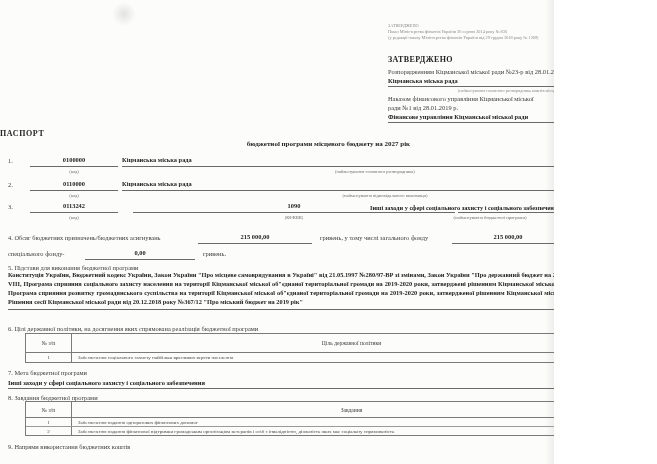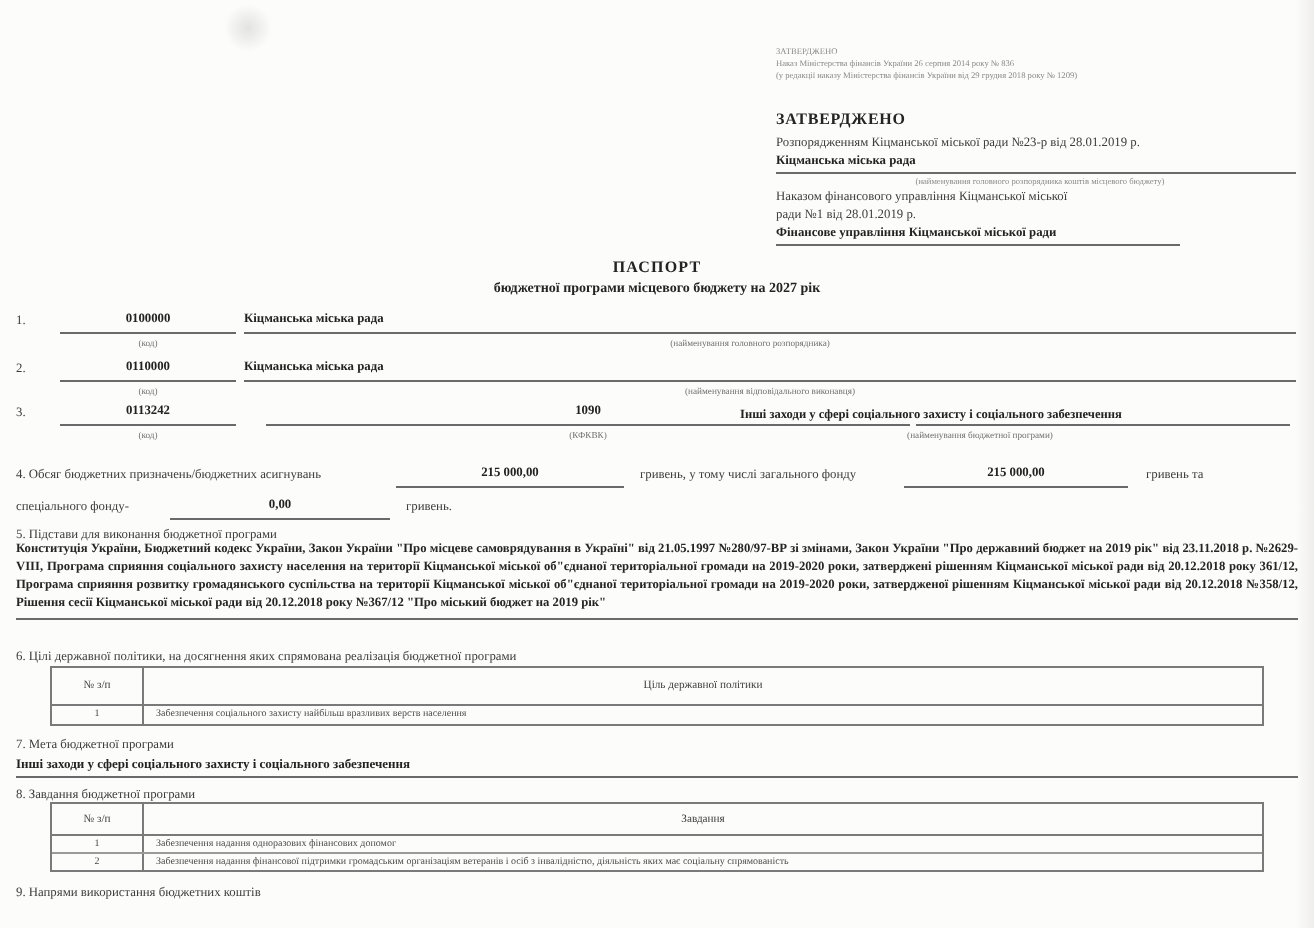--- a/index.html
+++ b/index.html
@@ -1,34 +1,34 @@
 <!DOCTYPE html>
 <html><head>
 <meta charset="utf-8">
 <style>
   html,body{margin:0;padding:0;}
   .page{
-    position:relative;width:657px;height:464px;
+    position:relative;width:554px;height:464px;
     background:#fcfcfa;
     font-family:"Liberation Serif","DejaVu Serif",serif;
     color:#3a3a3a;overflow:hidden;
   }
   .edge-right{position:absolute;top:0;right:0;width:9px;height:100%;
     background:linear-gradient(to right,rgba(0,0,0,0),rgba(120,115,110,0.10));}
   .smudge{position:absolute;left:112px;top:2px;width:24px;height:24px;border-radius:50%;
     background:radial-gradient(circle,rgba(150,150,150,0.25),rgba(150,150,150,0) 70%);}
   .abs{position:absolute;}
   .tiny{font-size:4.3px;line-height:5.9px;color:#8a8a8a;}
   .cap{font-size:4.6px;color:#6f6f6f;text-align:center;}
   .txt{font-size:6.4px;line-height:9px;color:#3d3d3d;}
   .b{font-weight:bold;color:#222;}
   .ul{border-bottom:1px solid #6a6a6a;}
   .fieldline{position:absolute;border-bottom:1px solid #6a6a6a;height:10px;
     text-align:center;font-size:6.4px;font-weight:bold;color:#222;}
-  .title1{font-size:8px;font-weight:bold;letter-spacing:0.6px;color:#242424;text-align:center;}
+  .title1{font-size:8px;font-weight:bold;letter-spacing:0.6px;color:#242424;text-align:left;}
   .title2{font-size:7px;font-weight:bold;color:#242424;text-align:center;}
   .para{font-size:6.35px;line-height:8.9px;font-weight:bold;color:#252525;
     text-align:justify;padding-bottom:2px;border-bottom:1px solid #6a6a6a;}
   .tbl{position:absolute;left:25px;width:605px;border:1px solid #7a7a7a;background:transparent;}
   .trow{display:flex;align-items:center;}
   .tc1{width:45px;flex:0 0 45px;border-right:1px solid #7a7a7a;text-align:center;
     align-self:stretch;display:flex;align-items:center;justify-content:center;}
   .tc2{flex:1;}
   .thead{border-bottom:1px solid #7a7a7a;font-size:5.6px;color:#3d3d3d;}
   .thead .tc2{text-align:center;}

